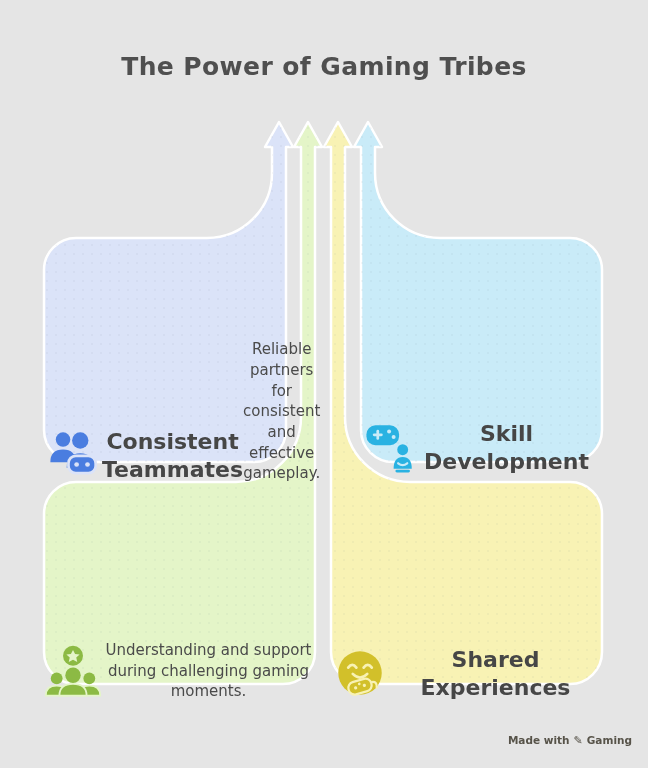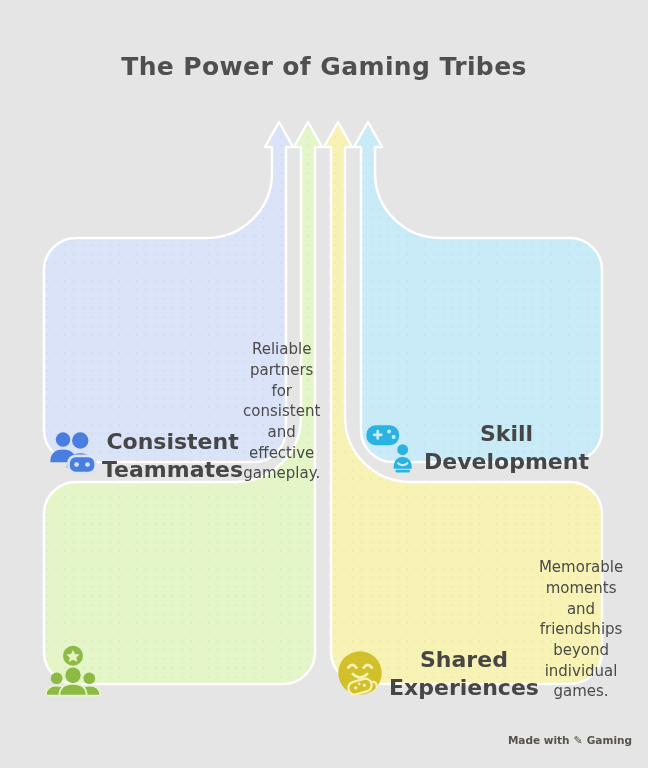--- a/index.html
+++ b/index.html
@@ -122,38 +122,38 @@
       <path d="M32 6.5 l2.3 4.5 5 .5 -3.7 3.4 1.1 5 -4.7 -2.6 -4.7 2.6 1.1 -5 -3.7 -3.4 5 -.5 z" fill="#e4f5c8"></path>
       <g fill="#8cba44" stroke="#e4f5c8" stroke-width="2">
         <circle cx="14" cy="38" r="6.5" stroke="none"></circle>
         <circle cx="50" cy="38" r="6.5" stroke="none"></circle>
         <path d="M2 57 q0 -11 12 -11 q12 0 12 11 z"></path>
         <path d="M38 57 q0 -11 12 -11 q12 0 12 11 z"></path>
         <circle cx="32" cy="34.5" r="8.5" stroke="none"></circle>
         <path d="M17 57 q0 -13 15 -13 q15 0 15 13 z"></path>
       </g>
     </svg>
+    <div class="card-desc">Understanding and support during challenging gaming moments.</div>
   </div>
 
   <div class="card-content cc-br">
     <svg class="card-icon" viewBox="0 0 64 64">
       <circle cx="32" cy="32" r="24" fill="#d2c02a"></circle>
       <path d="M19 26 q4.5 -6 9 0" stroke="#f8f2b4" stroke-width="3" fill="none" stroke-linecap="round"></path>
       <path d="M36 26 q4.5 -6 9 0" stroke="#f8f2b4" stroke-width="3" fill="none" stroke-linecap="round"></path>
       <path d="M24 33 q8 8 16 0" stroke="#f8f2b4" stroke-width="3" fill="none" stroke-linecap="round"></path>
       <g transform="rotate(-16 32 47)">
         <rect x="19" y="40" width="26" height="14" rx="6.5" fill="none" stroke="#f8f2b4" stroke-width="2.5"></rect>
         <circle cx="27" cy="47" r="1.8" fill="#f8f2b4"></circle>
         <circle cx="32" cy="44" r="1.5" fill="#f8f2b4"></circle>
         <circle cx="37" cy="47" r="1.8" fill="#f8f2b4"></circle>
       </g>
       <path d="M45 42 q6 -1 5.5 6" stroke="#f8f2b4" stroke-width="2.5" fill="none" stroke-linecap="round"></path>
     </svg>
     <div class="card-title">Shared Experiences</div>
-    <div class="card-desc">Memorable moments and friendships beyond individual games.</div>
   </div>
 
   <div class="watermark">
     <span>Made with</span>
     <span class="pen">✎</span>
     <span>Gaming</span>
   </div>
 
 </div>
 

